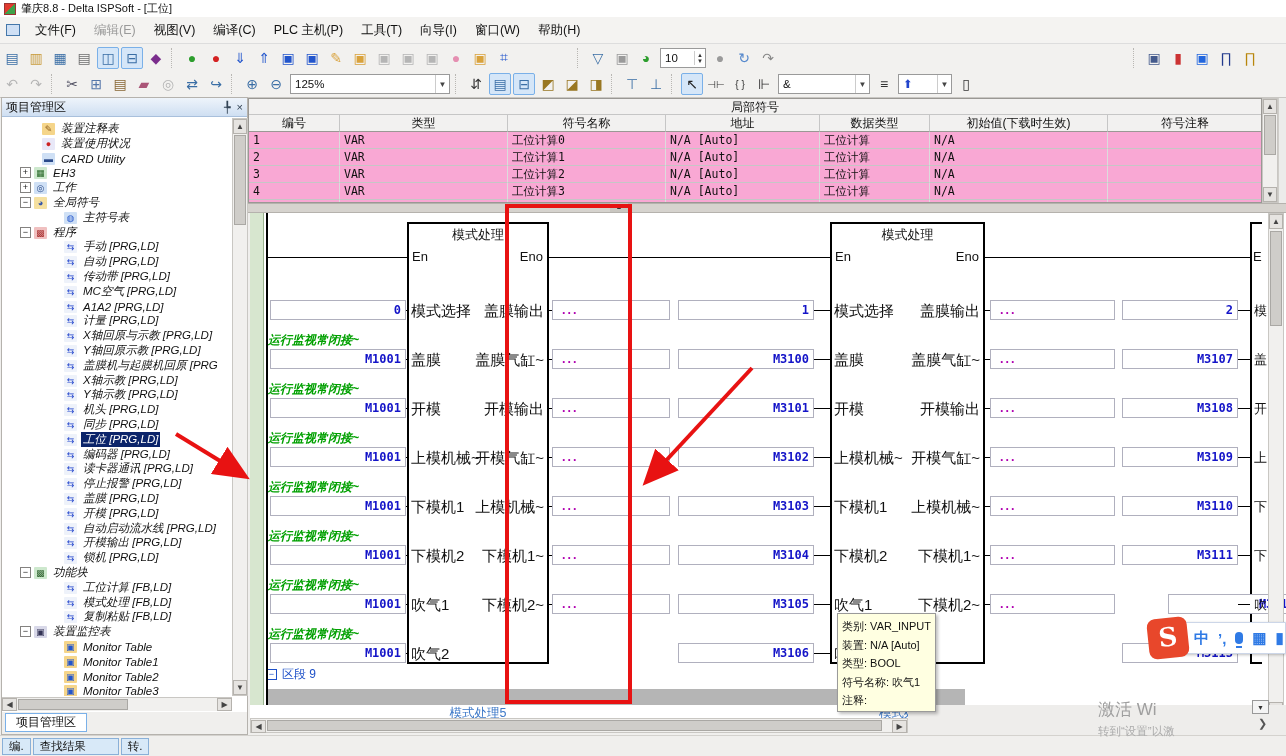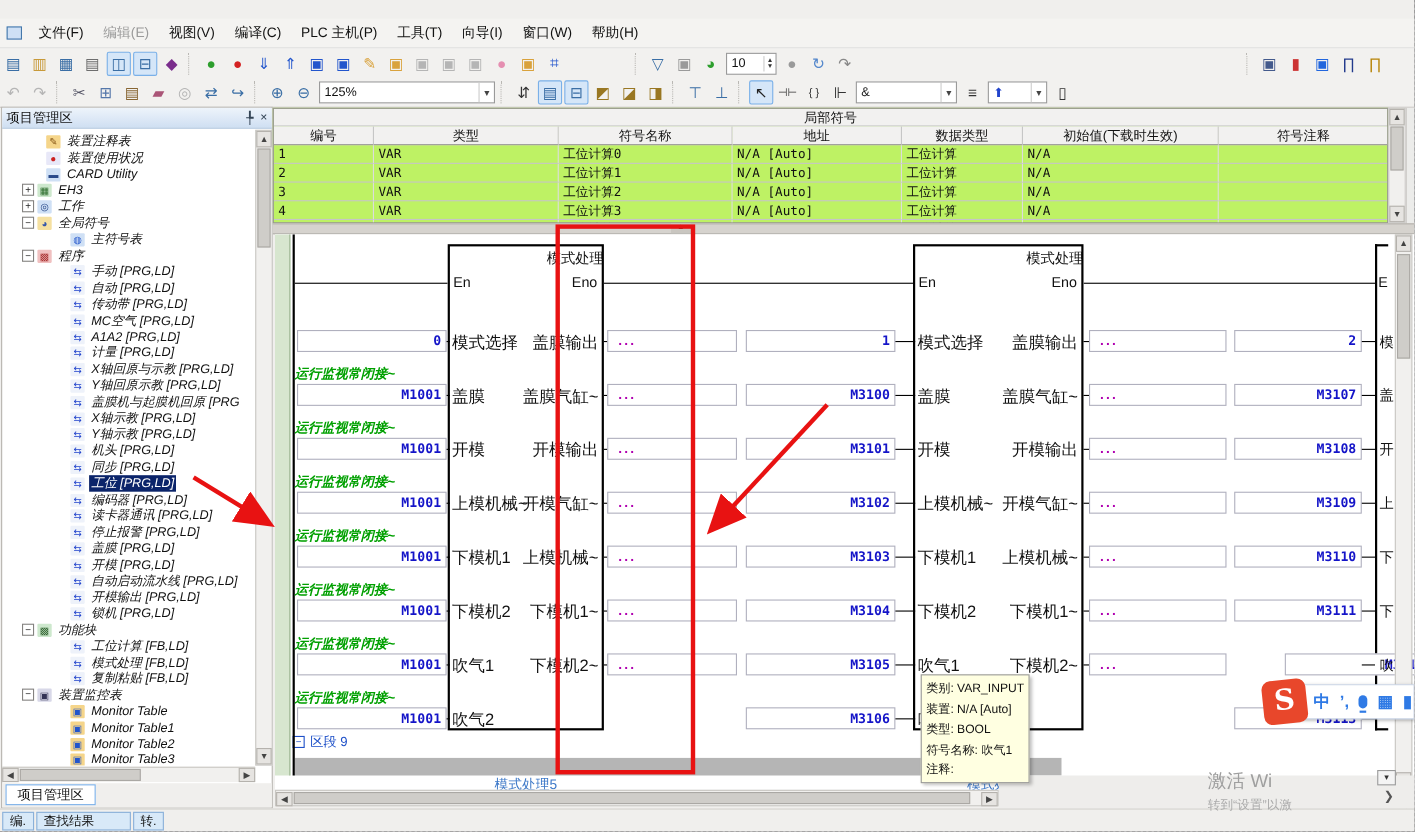--- a/index.html
+++ b/index.html
@@ -48,35 +48,35 @@
   #lp-hscroll { position:absolute; left:0; top:599px; width:230px; height:14px; background:#f1f0ee; border-top:1px solid #c9c7c3; }
   .harrow { position:absolute; top:0; width:15px; height:13px; background:#e6e4e1; border:1px solid #b5b2ad; font-size:8px; text-align:center; line-height:12px; color:#444; }
   #lp-tabrow { position:absolute; left:0; top:614px; width:100%; height:22px; background:#f0efed; }
   #lp-tab { position:absolute; left:3px; top:1px; height:19px; padding:0 10px; background:#fff; border:1px solid #7ab0e8; display:flex; align-items:center; font-size:12px; }
 
   
   #statusbar { left:0; top:735px; width:1286px; height:21px; background:#f0efed; border-top:1px solid #d4d2ce; display:flex; align-items:center; gap:2px; padding-left:2px; }
   .stab { height:17px; border:1px solid #8ab0d8; background:#d8e9f8; display:flex; align-items:center; padding:0 6px; font-size:11.5px; }
 
   
-  #symtable { left:248px; top:98px; width:1014px; height:105px; background:#bef264; border:1px solid #9a9894; overflow:hidden; }
+  #symtable { left:248px; top:98px; width:1014px; height:105px; background:#f9a8d4; border:1px solid #9a9894; overflow:hidden; }
   #st-title { position:absolute; left:0; top:0; width:100%; height:16px; background:#f2f1f0; border-bottom:1px solid #c6c6c6; text-align:center; font-size:12px; line-height:16px; }
   .st-hcell { position:absolute; top:16px; height:17px; background:#f2f1f0; border-right:1px solid #c6c6c6; border-bottom:1px solid #9a9894; text-align:center; font-size:12px; line-height:16px; }
   .st-cell { position:absolute; height:17px; border-right:1px solid #dcdcdc; border-bottom:1px solid #c6c6c6; font-size:11.5px; line-height:16px; padding-left:4px; font-family:"DejaVu Sans Mono", monospace; white-space:nowrap; overflow:hidden; }
   #st-vscroll { left:1262px; top:98px; width:16px; height:105px; }
   #rp-edge { left:1278px; top:98px; width:8px; height:637px; background:#ececea; border-left:1px solid #cfcdc9; }
   #splitter { left:248px; top:203px; width:1038px; height:10px; background:#d6d3ce; border-top:1px solid #b5b2ad; border-bottom:1px solid #b5b2ad; }
   #splitter .collapse { position:absolute; left:362px; top:-1px; width:18px; height:9px; background:#c9c6c0; font-size:7px; text-align:center; line-height:8px; color:#333; }
 
   
   #diagram { left:250px; top:213px; width:1036px; height:505px; background:#fff; overflow:hidden; }
   #greenstrip { position:absolute; left:0; top:0; width:14px; height:492px; background:#d7e6cf; border-right:1px solid #9ab38f; }
   .rail { position:absolute; background:#000; }
   .fb-box { position:absolute; border:2px solid #000; background:#fff; }
-  .fb-title { position:absolute; text-align:right; font-size:13px; }
+  .fb-title { position:absolute; text-align:center; font-size:13px; }
   .fb-en { position:absolute; font-size:13px; }
   .opbox { position:absolute; height:20px; background:#fff; border:1px solid #b0b0be; font-size:12.5px; display:flex; align-items:center; }
   .opbox .val { margin-left:auto; padding-right:4px; color:#1414c8; font-family:"DejaVu Sans Mono", monospace; font-weight:bold; font-size:12px; }
   .opbox.dots { color:#b000b0; letter-spacing:2px; padding-left:9px; font-weight:bold; }
   .opcomment { position:absolute; color:#00a000; font-style:italic; font-weight:bold; font-size:12px; white-space:nowrap; }
   .pin { position:absolute; font-size:15px; white-space:nowrap; }
   .pin.out { text-align:right;padding-left:40px; }
   .partial-char { position:absolute; font-size:13px; width:16px; overflow:hidden; white-space:nowrap; }
   #section-row { position:absolute; left:16px; top:453px; display:flex; align-items:center; gap:5px; color:#1e50c8; font-size:12px; }
   #section-row .minusbox { width:11px; height:11px; border:1px solid #1e50c8; font-size:9px; line-height:9px; text-align:center; color:#1e50c8; background:#fff; }
@@ -100,20 +100,24 @@
   #watermark .l1 { font-size:17px; }
   #watermark .l2 { font-size:11.5px; color:#ababab; margin-top:3px; }
   #wm-combo { position:absolute; left:154px; top:2px; width:17px; height:14px; border:1px solid #999; background:#f4f4f4; font-size:7px; text-align:center; line-height:13px; color:#333; }
   #wm-arrow { position:absolute; left:160px; top:19px; font-size:11px; color:#555; }
 </style>
 </head>
 <body>
 
 <div id="app">
 
+  <div class="abs" id="titlebar">
+    <div id="app-cube"></div>
+    <span>肇庆8.8 - Delta ISPSoft - [工位]</span>
+  </div>
 
   <div class="abs" id="menubar">
     <div id="mdi-icon"></div>
   <div class="menu-item">文件(F)</div>
       <div class="menu-item disabled">编辑(E)</div>
       <div class="menu-item">视图(V)</div>
       <div class="menu-item">编译(C)</div>
       <div class="menu-item">PLC 主机(P)</div>
       <div class="menu-item">工具(T)</div>
       <div class="menu-item">向导(I)</div>

